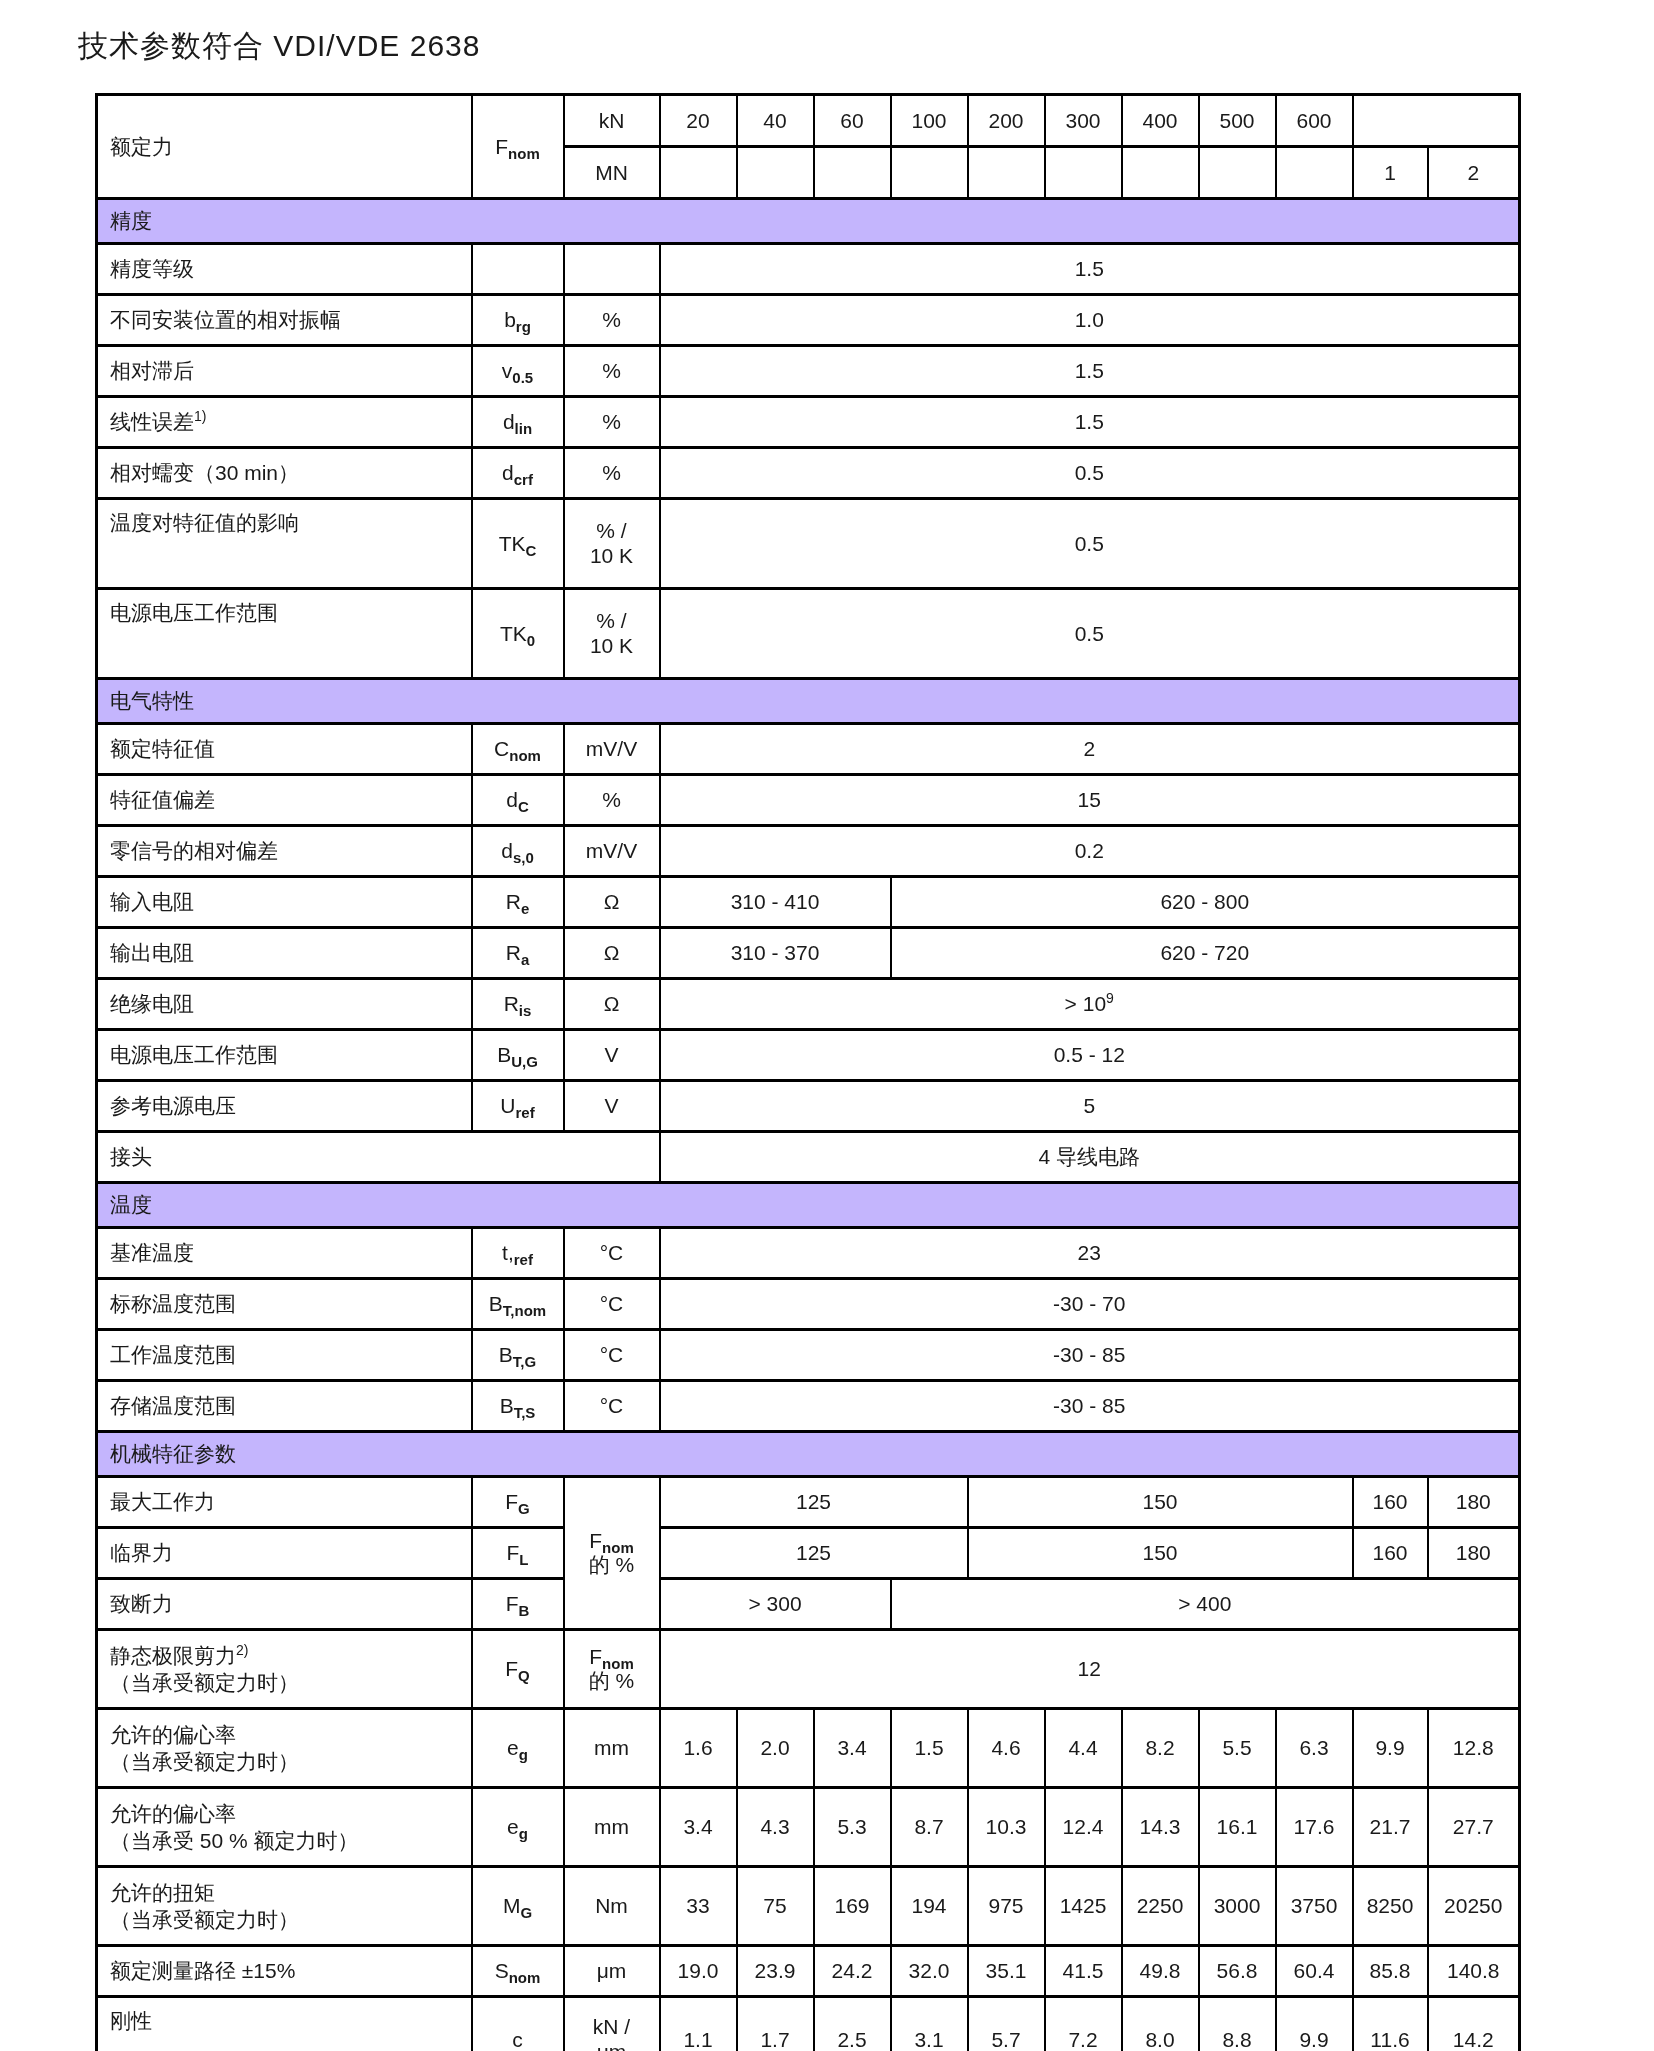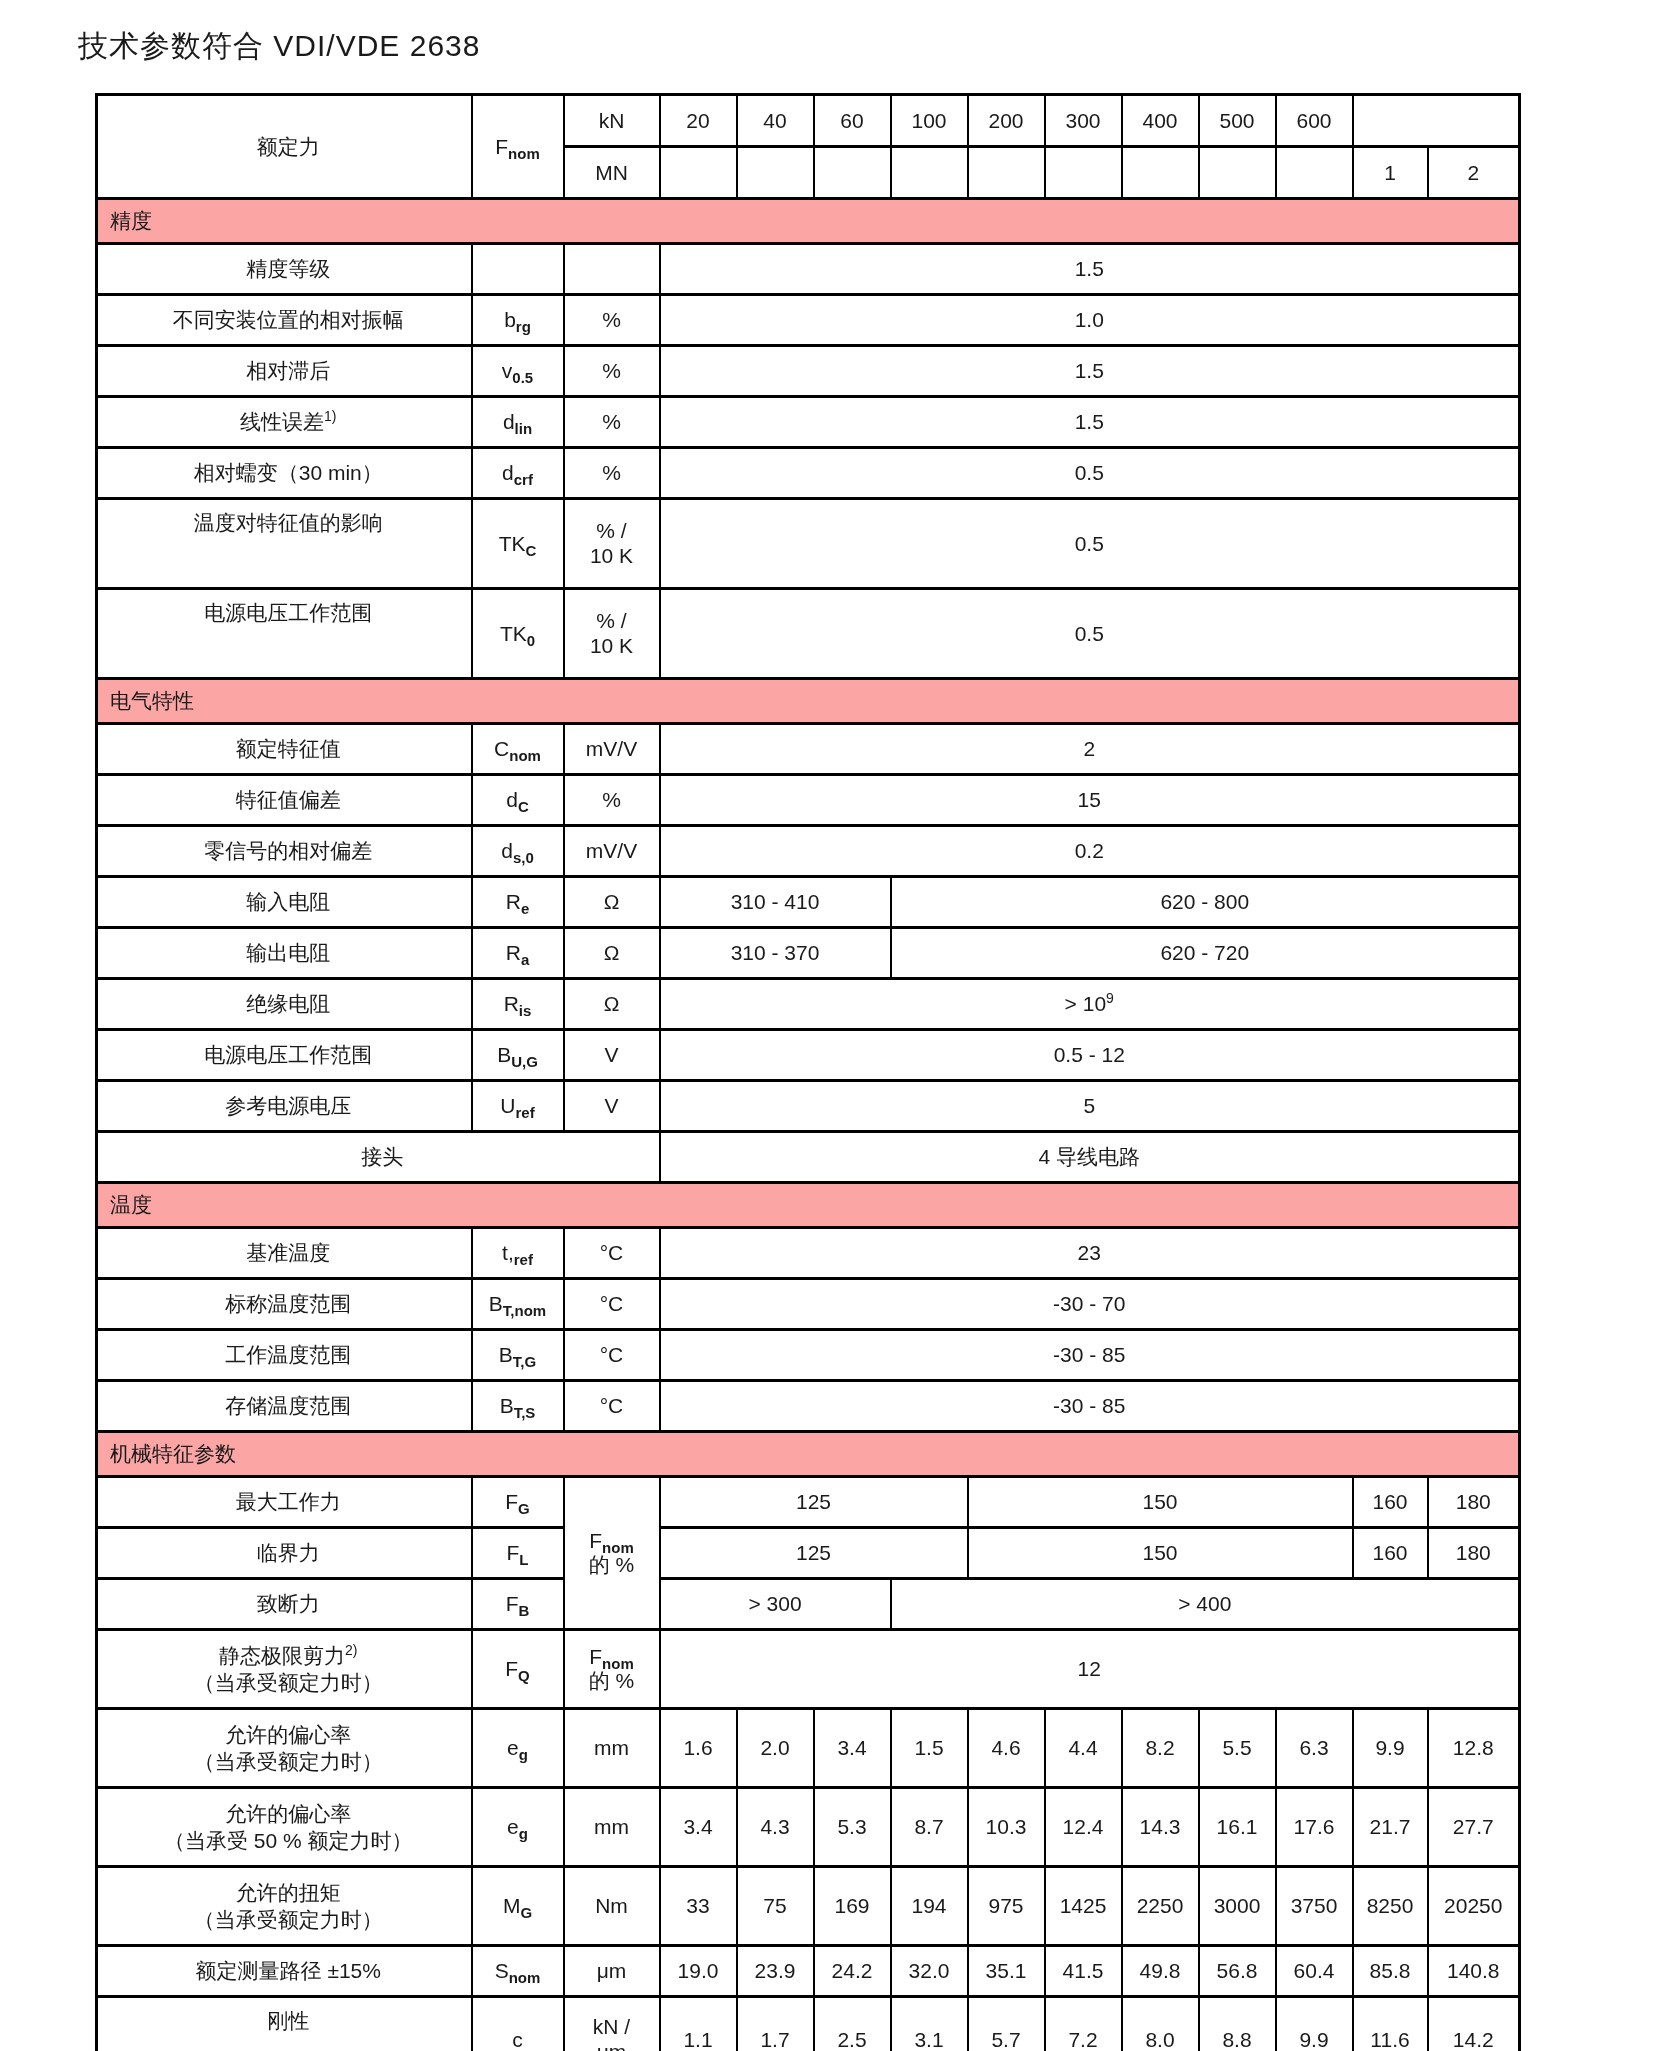--- a/index.html
+++ b/index.html
@@ -16,23 +16,23 @@
     border-collapse:collapse;table-layout:fixed;
     width:1425px;margin:26px 0 0 95px;
     border:3px solid #000;
   }
   td{
     border-left:2px solid #000;border-right:2px solid #000;
     border-top:3px solid #000;border-bottom:3px solid #000;
     font-size:21px;text-align:center;vertical-align:middle;
     padding:2px 4px;overflow:hidden;line-height:1.3;
   }
-  .lbl{text-align:center;padding-left:12px;}
+  .lbl{text-align:left;padding-left:12px;}
   tr.sec td{
-    background:#fca5a5;text-align:left;padding-left:12px;height:38px;
+    background:#c4b5fd;text-align:left;padding-left:12px;height:38px;
   }
   tr.hd td{height:45px;}
   tr.n td{height:44px;}
   tr.t2 td{height:72px;}
   tr.t3 td{height:76px;}
   .vtop{vertical-align:top;padding-top:9px;margin-top:25px;}
   sub{font-size:15px;line-height:0;font-weight:bold;}
   sup{font-size:14px;line-height:0;}
   .pre{white-space:pre-line;line-height:1.15;}
 </style>

